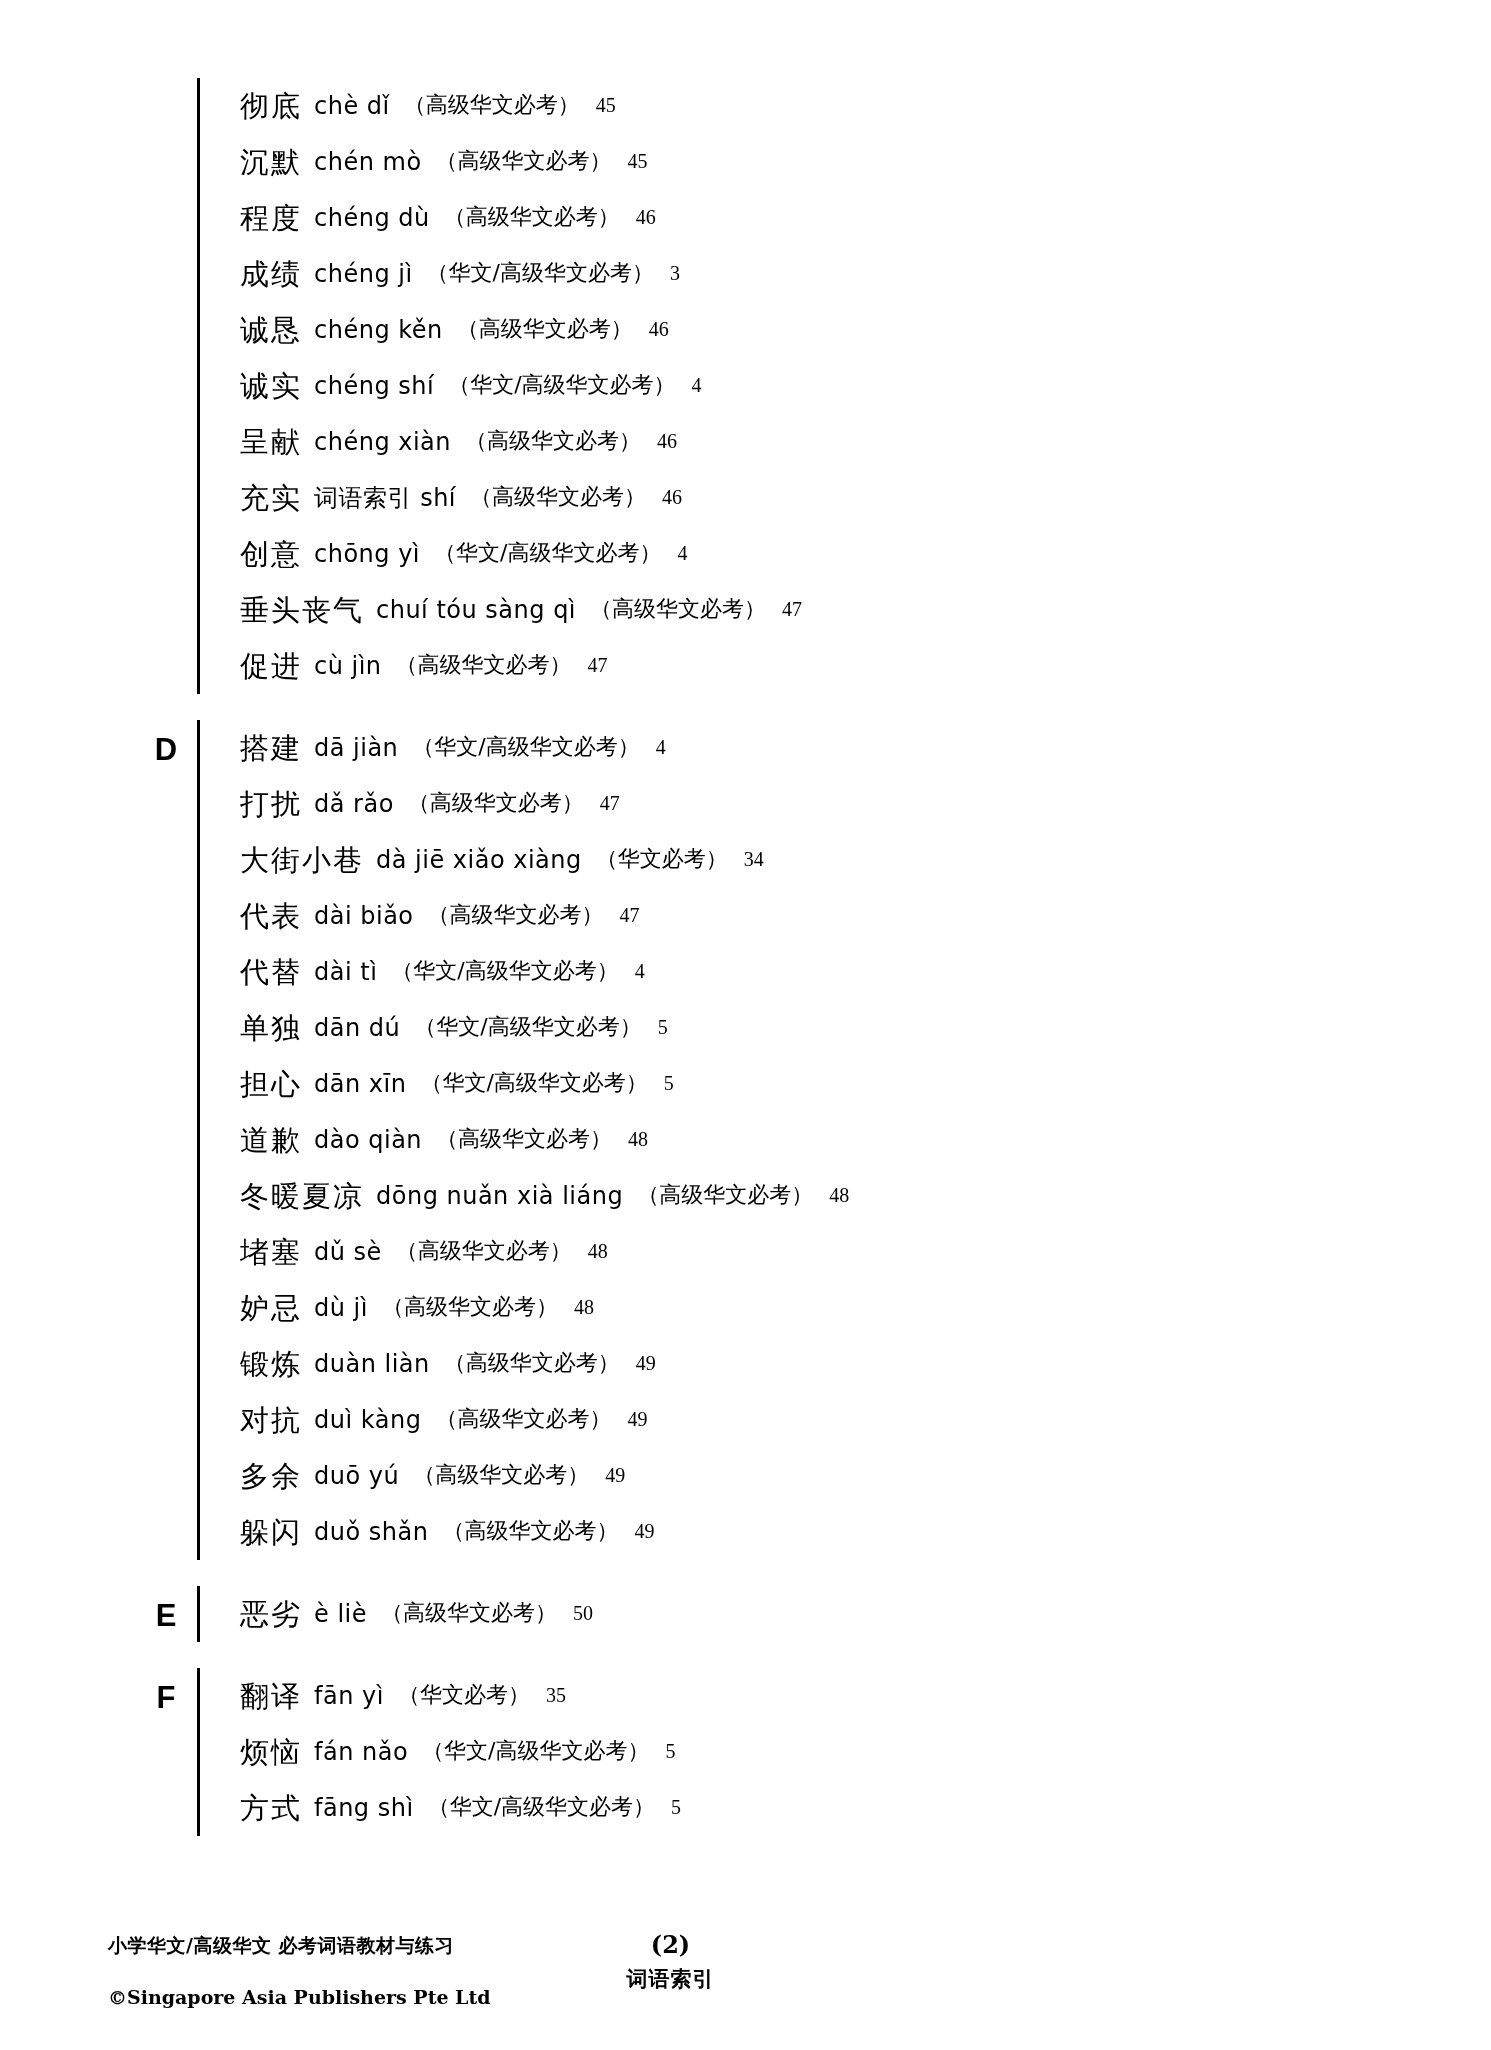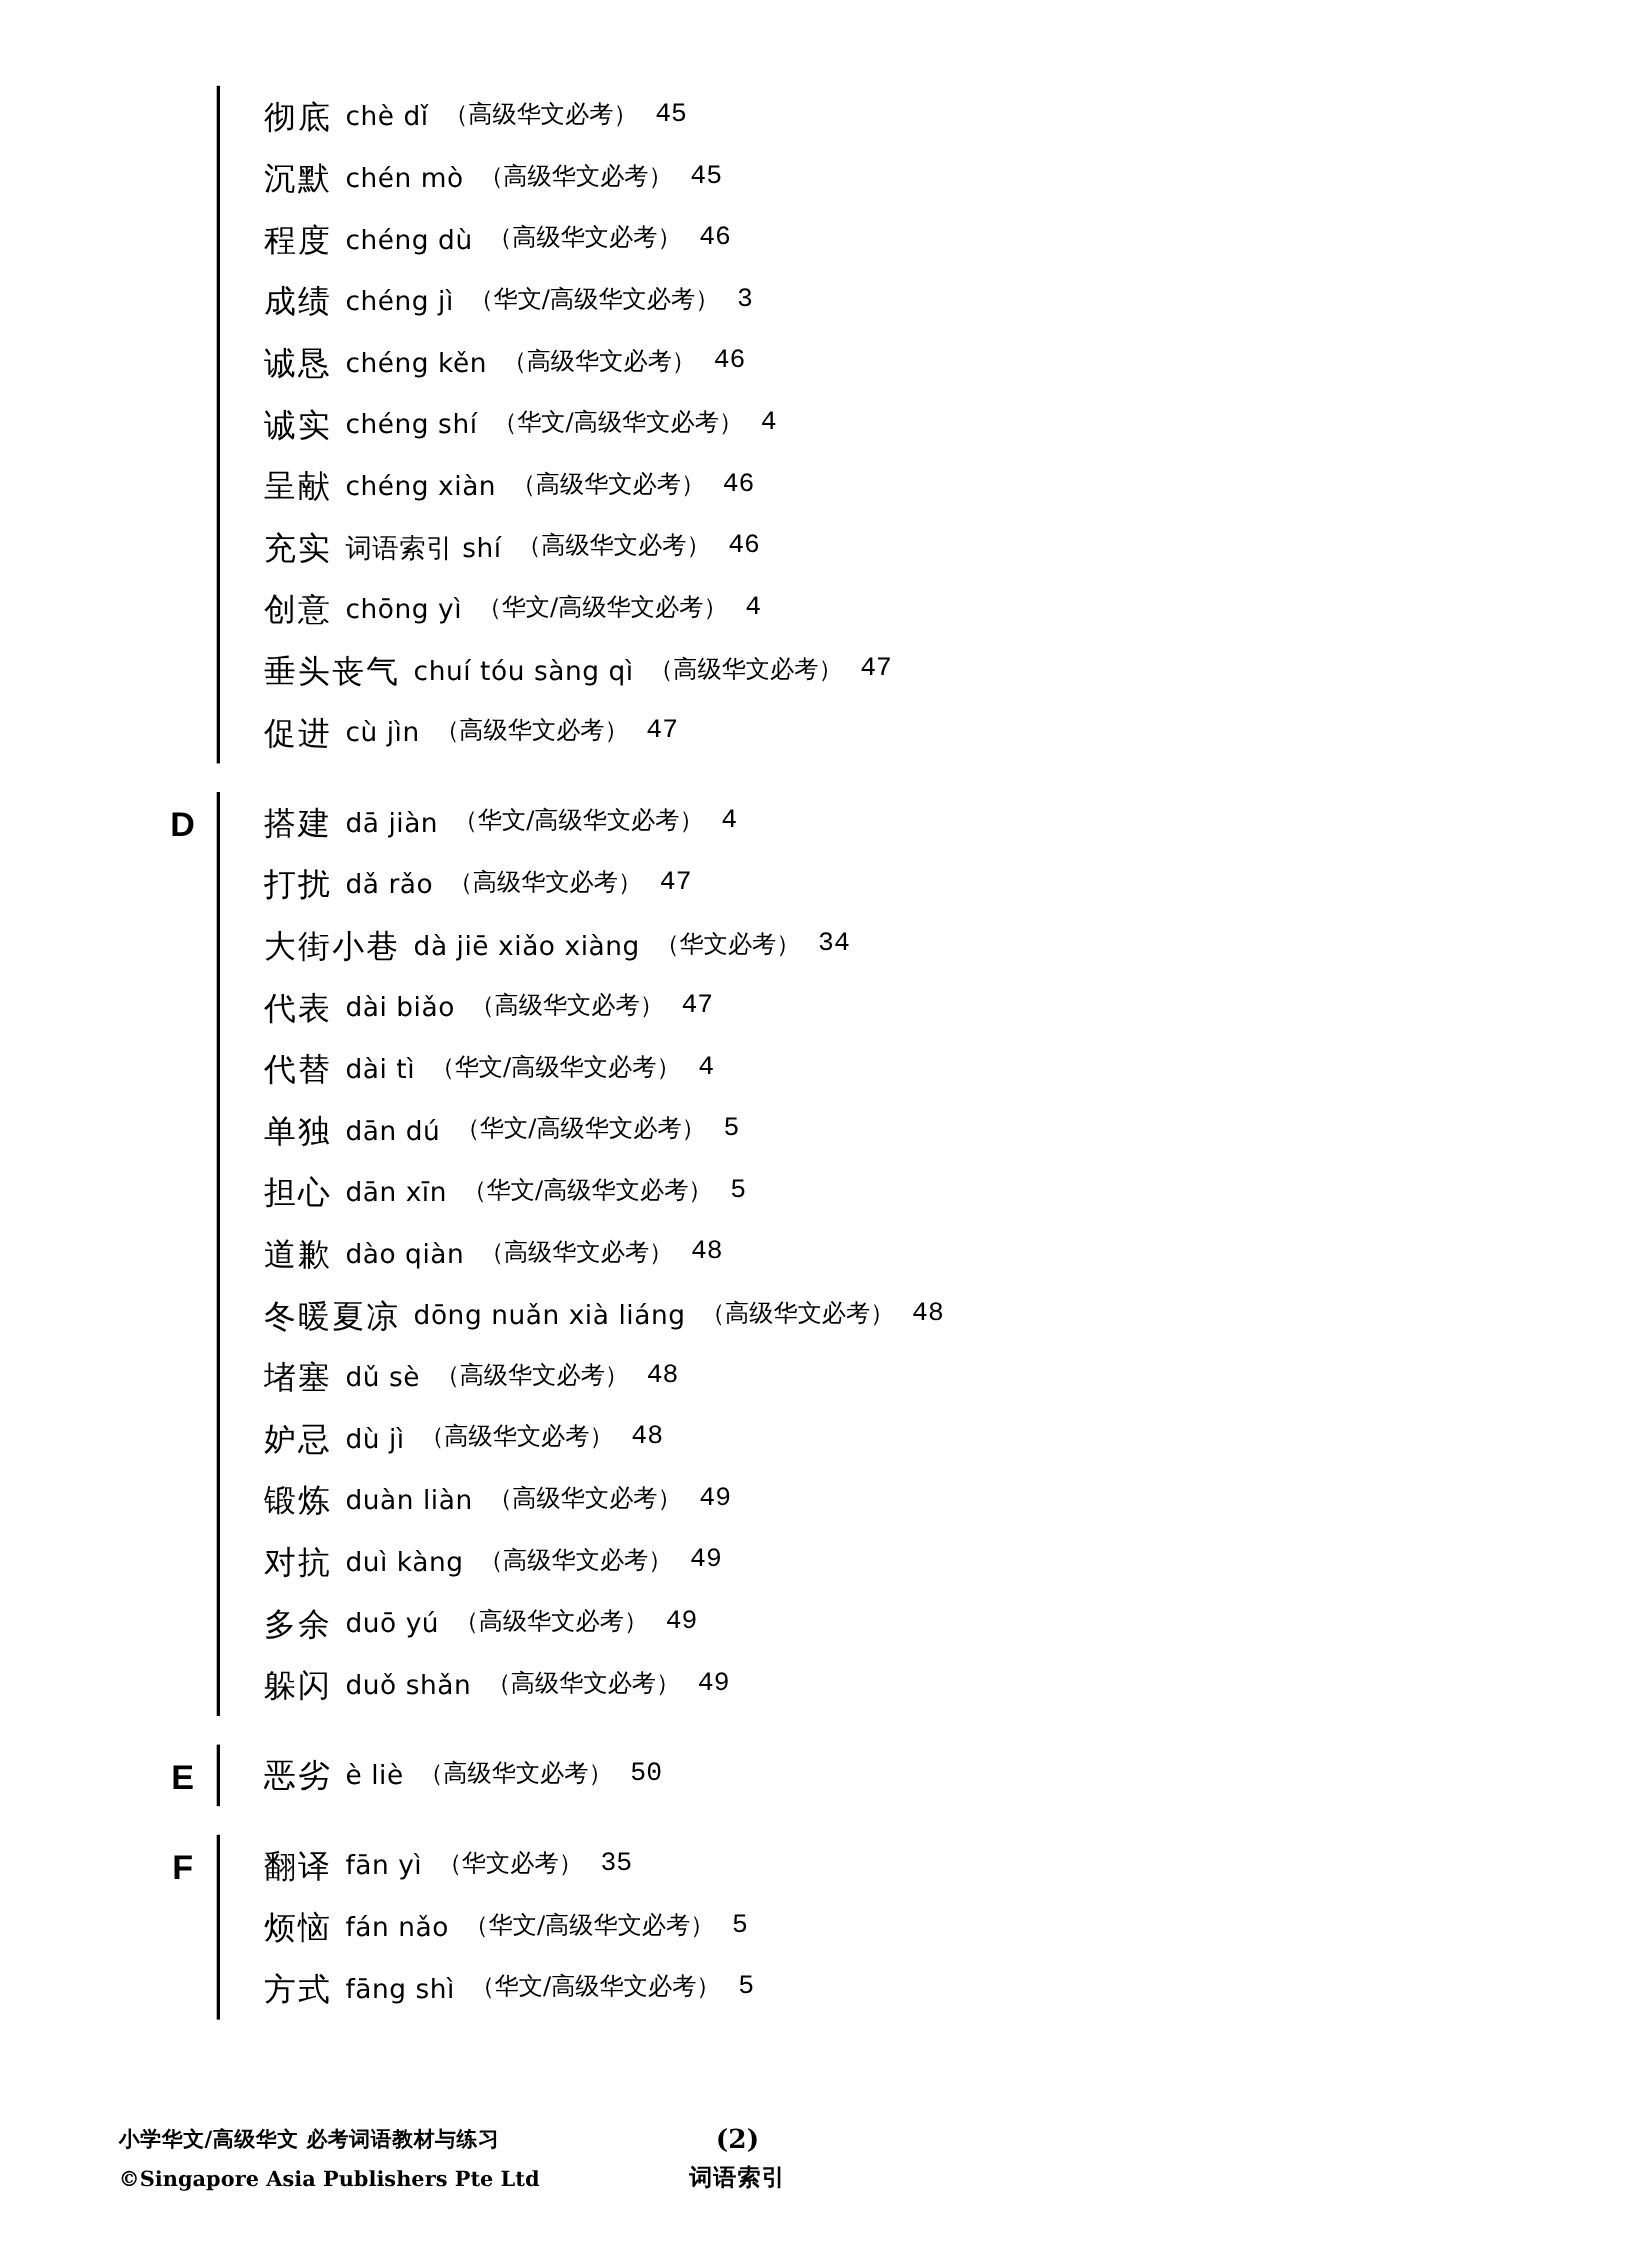--- a/index.html
+++ b/index.html
@@ -69,22 +69,22 @@
   }
   .tag {
     font-family: "DejaVu Sans", sans-serif;
     font-size: 22px;
     margin-left: 14px;
     line-height: 1;
     position: relative;
     top: -1px;
   }
   .pagenum {
-    font-family: Liberation Mono, monospace;
-    font-size: 24px;
+    font-family: Liberation Serif, serif;
+    font-size: 20px;
     margin-left: 16px;
     line-height: 1;
     position: relative;
     top: -1px;
   }
   .group-spacer {
     height: 26px;
   }
   
   .footer {
@@ -104,21 +104,21 @@
     font-family: "DejaVu Serif", serif;
     font-weight: bold;
     font-size: 19px;
     letter-spacing: 0.5px;
   }
   .footer-line2 {
     font-family: "DejaVu Serif", serif;
     font-weight: bold;
     font-size: 19px;
     letter-spacing: 0px;
-    margin-top: 6px;
+    margin-top: 22px;
   }
   .footer-center {
     position: absolute;
     left: 0;
     right: 0;
     top: 30px;
     text-align: center;
     width: 1491px;
   }
   .footer-pageno {

